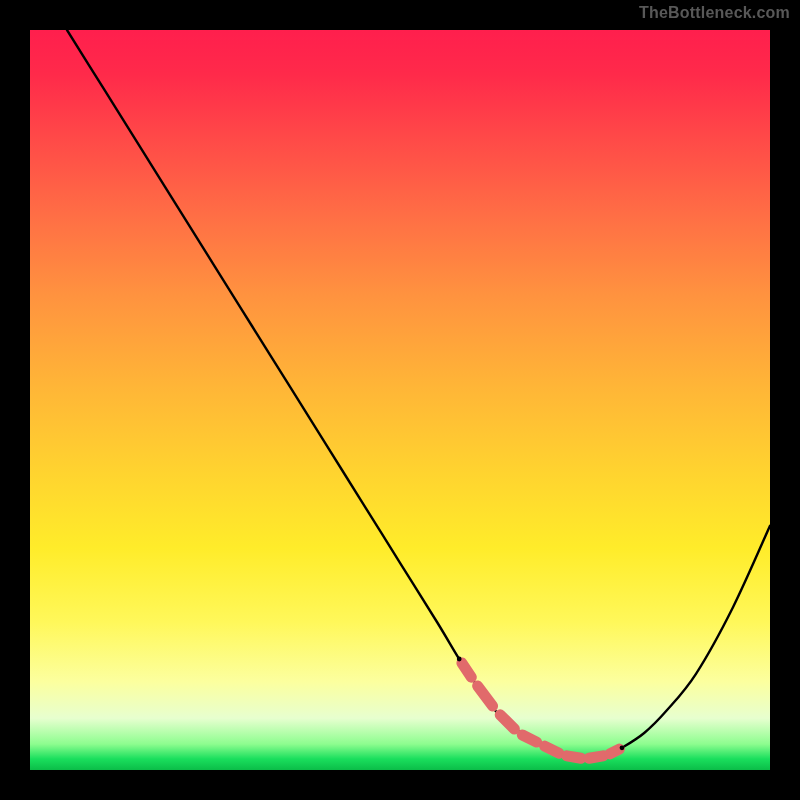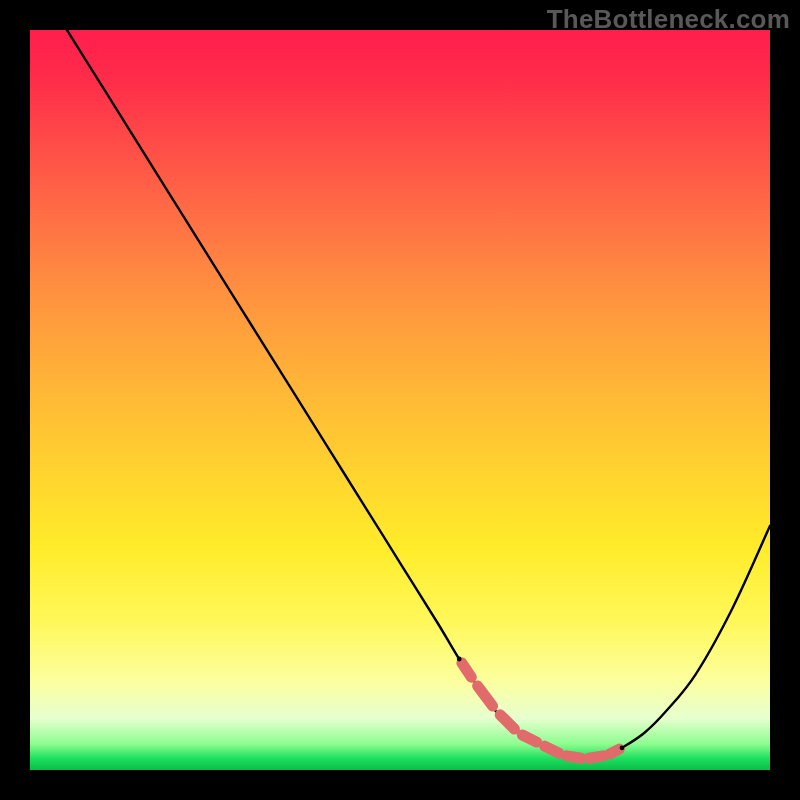--- a/index.html
+++ b/index.html
@@ -8,21 +8,21 @@
     position: relative;
     width: 800px;
     height: 800px;
     background: #000;
   }
   .watermark {
     position: absolute;
     top: 4px;
     right: 10px;
     font-family: Arial, Helvetica, sans-serif;
-    font-size: 26px;
+    font-size: 16px;
     font-weight: 600;
     color: #585858;
     letter-spacing: 0.2px;
     z-index: 5;
   }
   .plot {
     position: absolute;
     left: 30px;
     top: 30px;
     width: 740px;

